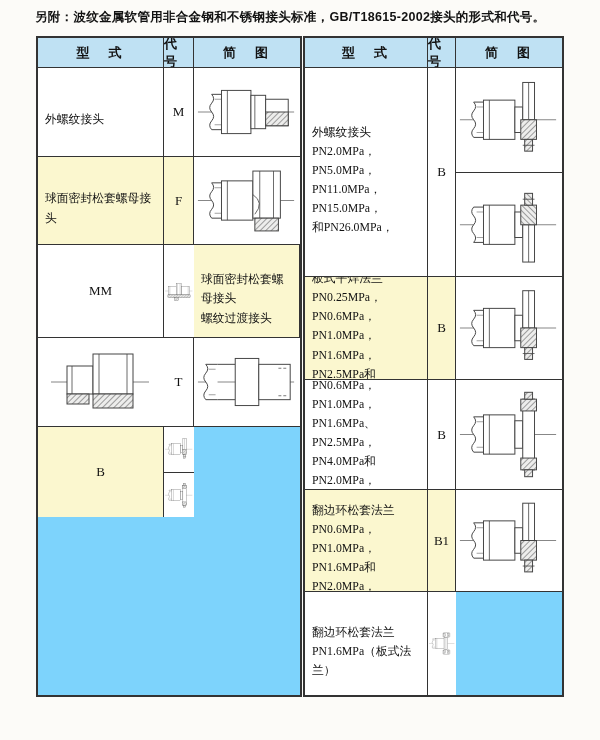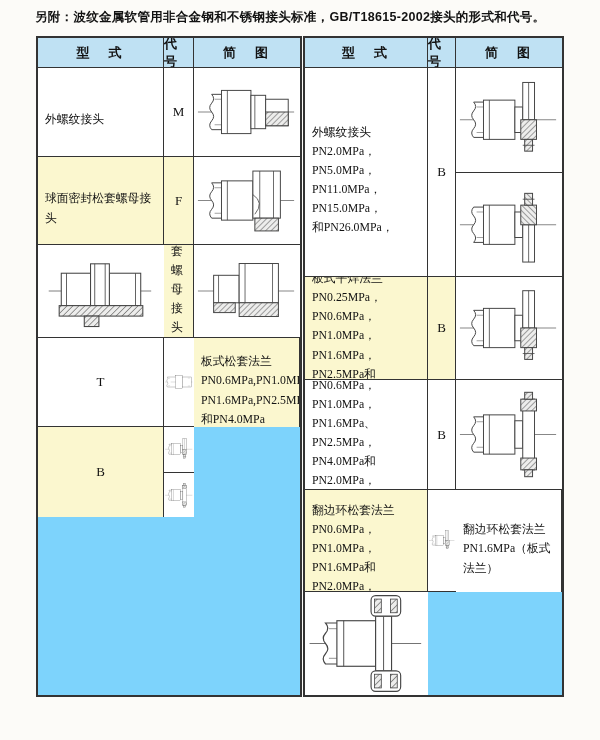--- a/index.html
+++ b/index.html
@@ -189,20 +189,21 @@
   </div>
 
   <div class="c type hl">球面密封松套螺母接头</div>
   <div class="c code hl">F</div>
   <div class="c dia cr">
     <svg viewBox="0 0 108 88">
         <use href="#dia-f"></use>
       </svg>
   </div>
 
+  <div class="c code">MM</div>
   <div class="c dia cr">
     <svg viewBox="0 0 108 88">
         <use href="#dia-mm"></use>
       </svg>
   </div>
 
   <div class="c type hl">球面密封松套螺母接头
 螺纹过渡接头</div>
   <div class="c dia cr">
     <svg viewBox="0 0 108 88">
@@ -210,24 +211,20 @@
       </svg>
   </div>
 
   <div class="c code">T</div>
   <div class="c dia cr">
     <svg viewBox="0 0 108 88">
         <use href="#dia-t"></use>
       </svg>
   </div>
 
-  <div class="c type hl cb">板式松套法兰
-PN0.6MPa,PN1.0MPa,
-PN1.6MPa,PN2.5MPa,
-和PN4.0MPa</div>
   <div class="c code hl cb">B</div>
   <div class="c dia cr cb">
     <div class="split">
       <div class="half">
         <svg viewBox="0 0 108 88">
             <use href="#dia-flu"></use>
           </svg>
       </div>
       <div class="half">
         <svg viewBox="0 0 108 88">
@@ -283,20 +280,21 @@
   <div class="c code">B</div>
   <div class="c dia cr">
     <svg viewBox="0 0 108 88">
         <use href="#dia-flm"></use>
       </svg>
   </div>
 
   <div class="c type hl">翻边环松套法兰
 PN0.6MPa，PN1.0MPa，
 PN1.6MPa和PN2.0MPa，</div>
+  <div class="c code hl">B1</div>
   <div class="c dia cr">
     <svg viewBox="0 0 108 88">
         <use href="#dia-flu"></use>
       </svg>
   </div>
 
   <div class="c type cb">翻边环松套法兰
 PN1.6MPa（板式法兰）</div>
   <div class="c dia cr cb">
     <svg viewBox="0 0 108 88">

